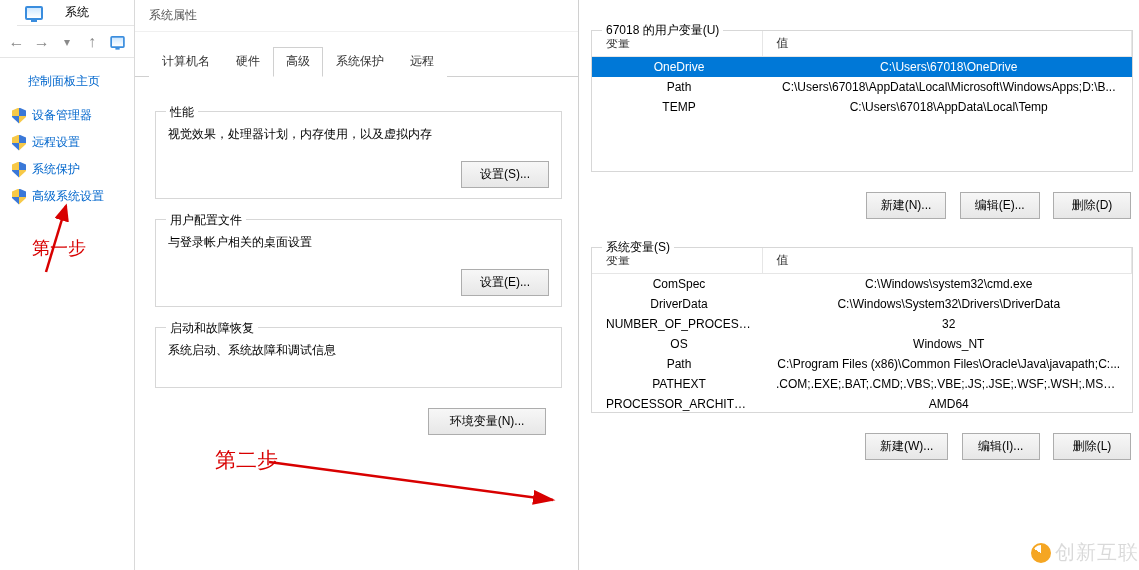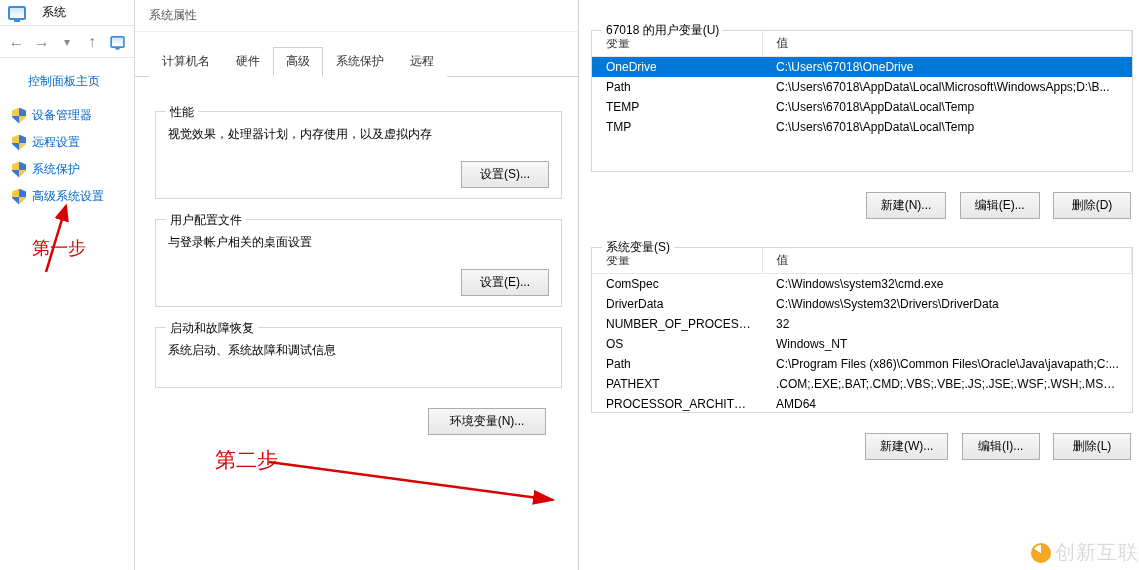--- a/index.html
+++ b/index.html
@@ -16,24 +16,25 @@
   
   
   .sys-panel {
     position: absolute;
     left: 0; top: 0;
     width: 135px; height: 570px;
     border-right: 1px solid #d9d9d9;
     background: #fff;
   }
   .sys-title {
-    display: flex; align-items: center; gap: 16px;
+    display: flex; align-items: center; gap: 22px;
     padding: 8px 8px;
     border-bottom: 1px solid #e5e5e5;
     height: 26px;
+    margin-left: 17px;
   }
   .monitor-icon {
     width: 18px; height: 14px;
     border: 2px solid #3a8dde;
     border-radius: 2px;
     position: relative;
     background: linear-gradient(#cfe8ff,#fff);
   }
   .monitor-icon::after {
     content:"";
@@ -178,20 +179,21 @@
     border-bottom:1px solid #e6e6e6;
     border-right:1px solid #e6e6e6;
     color:#333;
     background:#fff;
   }
   .ev-table td {
     padding:3px 10px 3px 14px;
     white-space:nowrap;
     overflow:hidden;
     text-overflow:ellipsis;
+    text-align:center;
   }
   .ev-row.selected td {
     background:#0078d7;
     color:#fff;
   }
   .ev-btnrow {
     text-align:right;
     padding:12px 8px 4px 0;
   }
   .ev-btnrow .btn { margin-left:10px; min-width:78px; }
@@ -325,24 +327,20 @@
               <td>C:\Users\67018\OneDrive</td>
             </tr>
             <tr class="ev-row">
               <td>Path</td>
               <td>C:\Users\67018\AppData\Local\Microsoft\WindowsApps;D:\B...</td>
             </tr>
             <tr class="ev-row">
               <td>TEMP</td>
               <td>C:\Users\67018\AppData\Local\Temp</td>
             </tr>
-            <tr class="ev-row">
-              <td>TMP</td>
-              <td>C:\Users\67018\AppData\Local\Temp</td>
-            </tr>
           </tbody>
       </table>
     </div>
   </div>
   <div class="ev-btnrow">
     <span class="btn">新建(N)...</span>
     <span class="btn">编辑(E)...</span>
     <span class="btn">删除(D)</span>
   </div>
 

